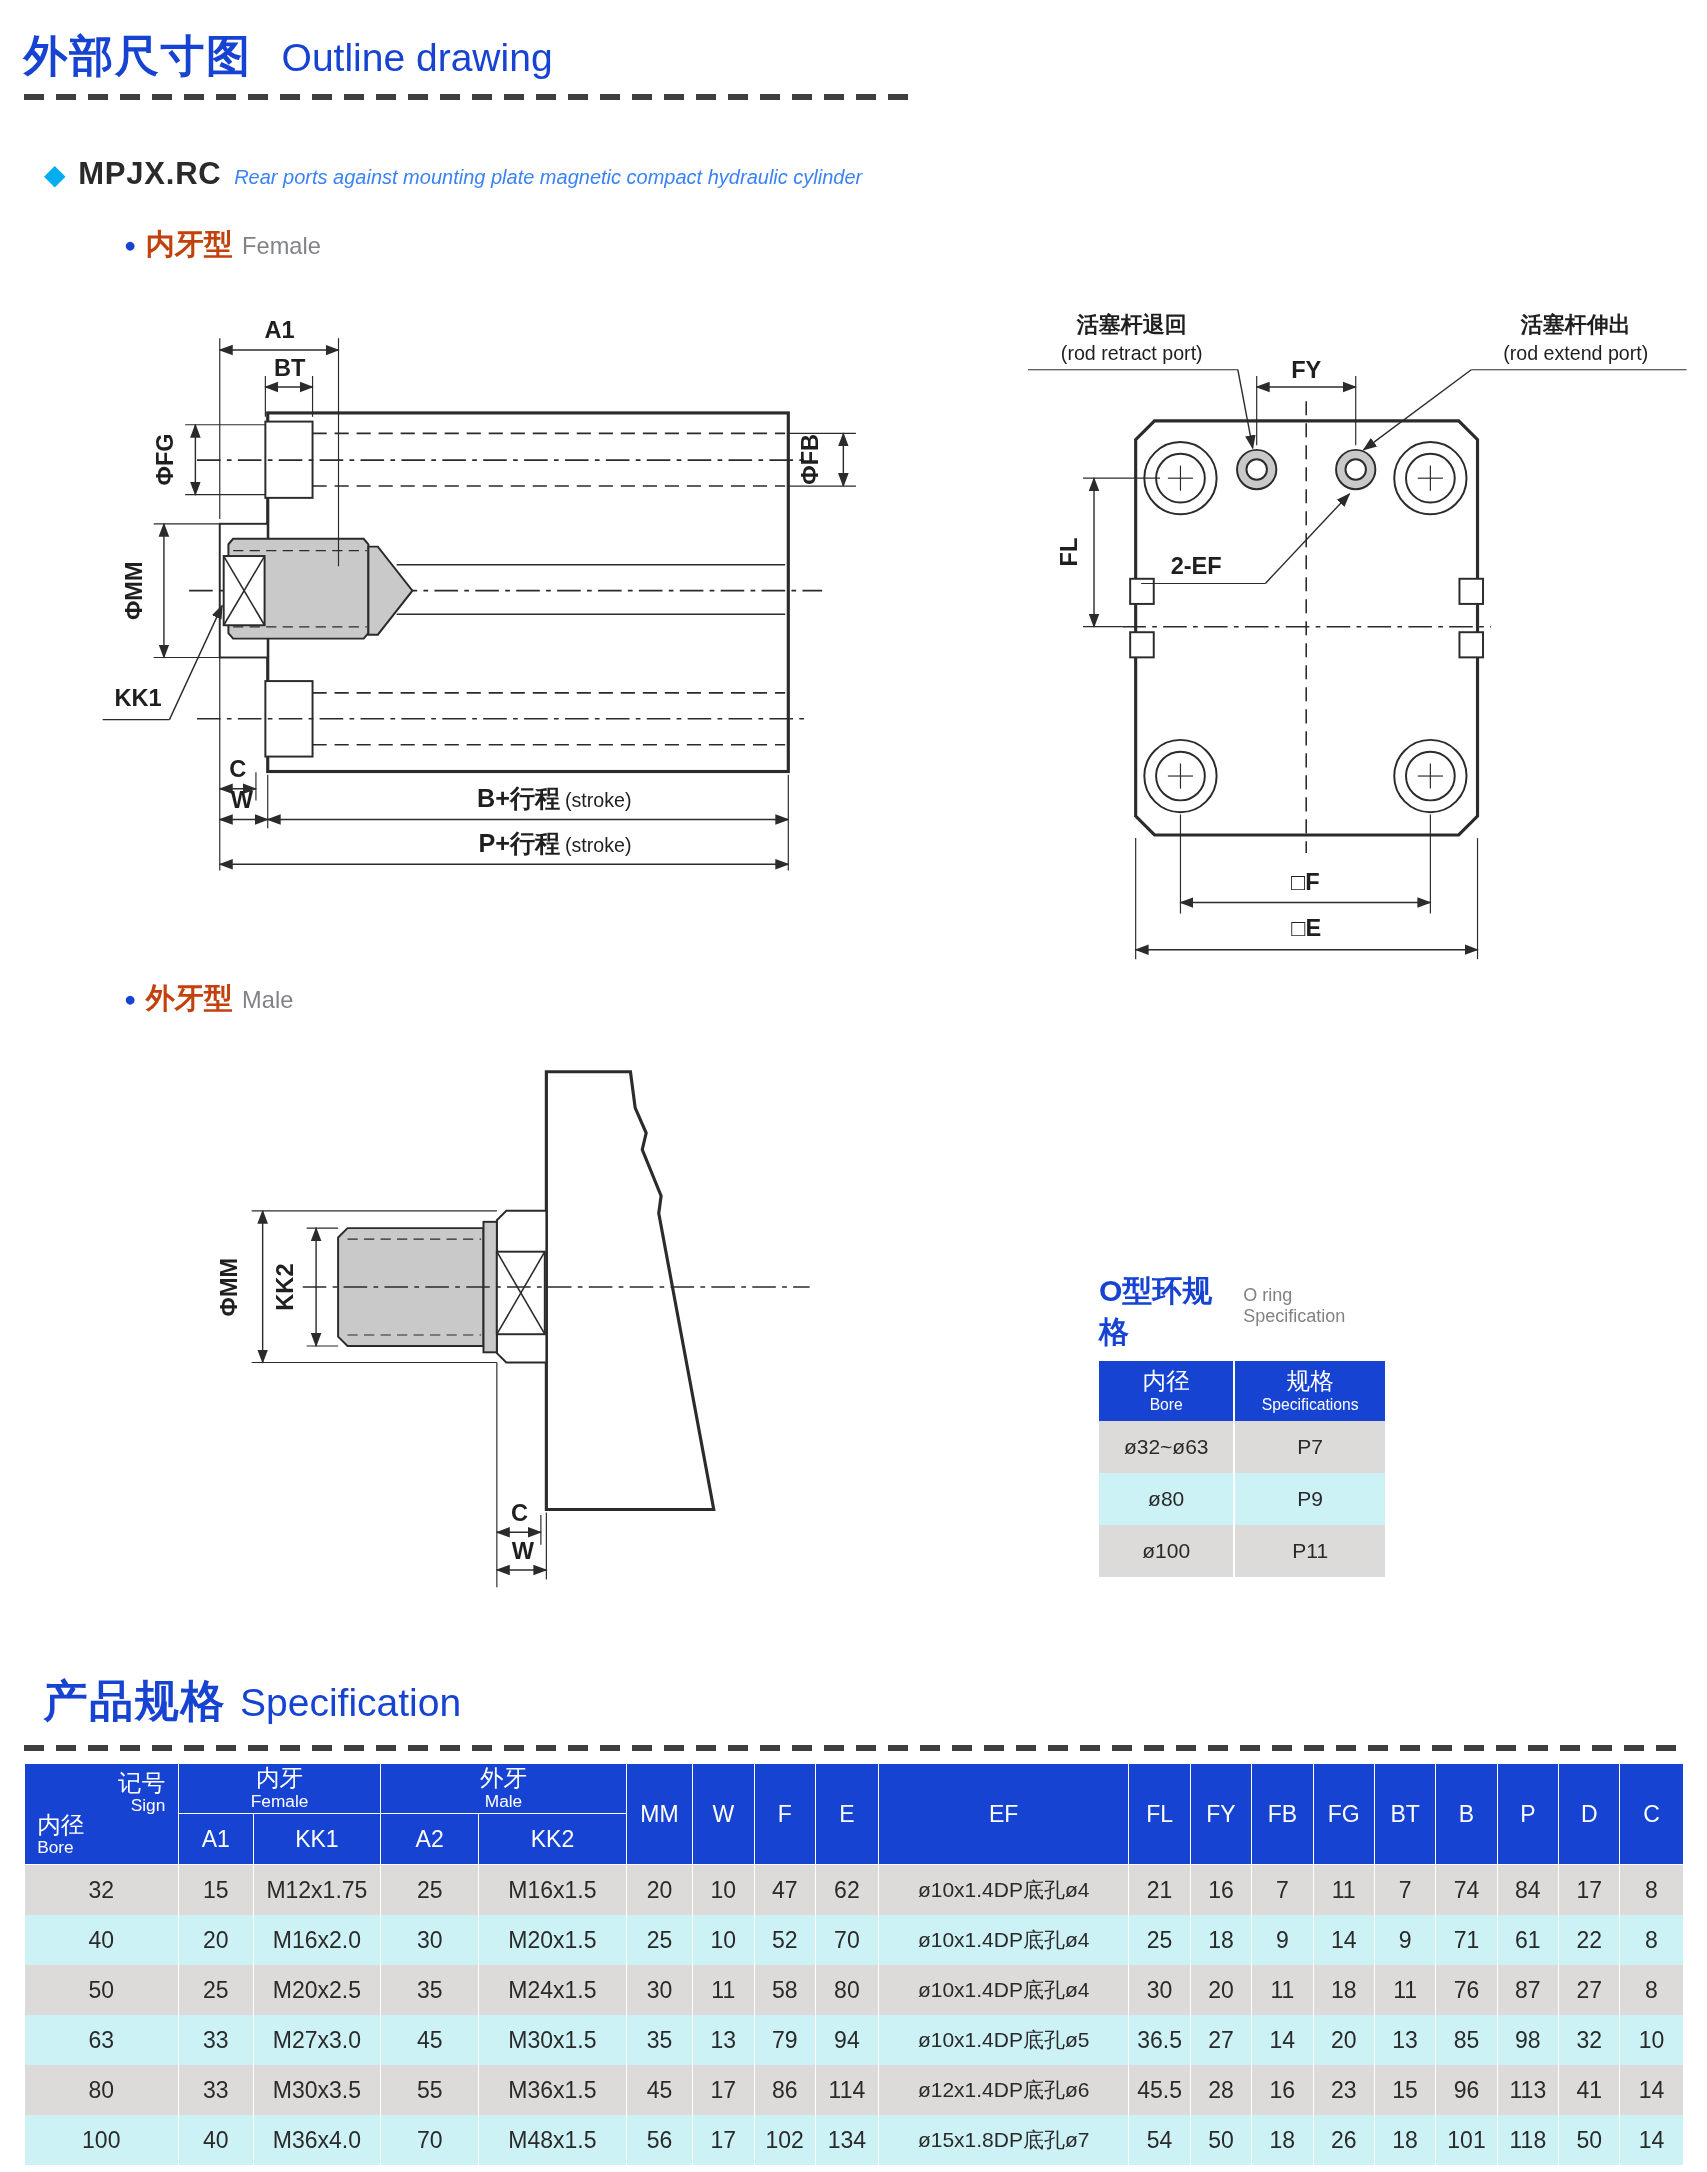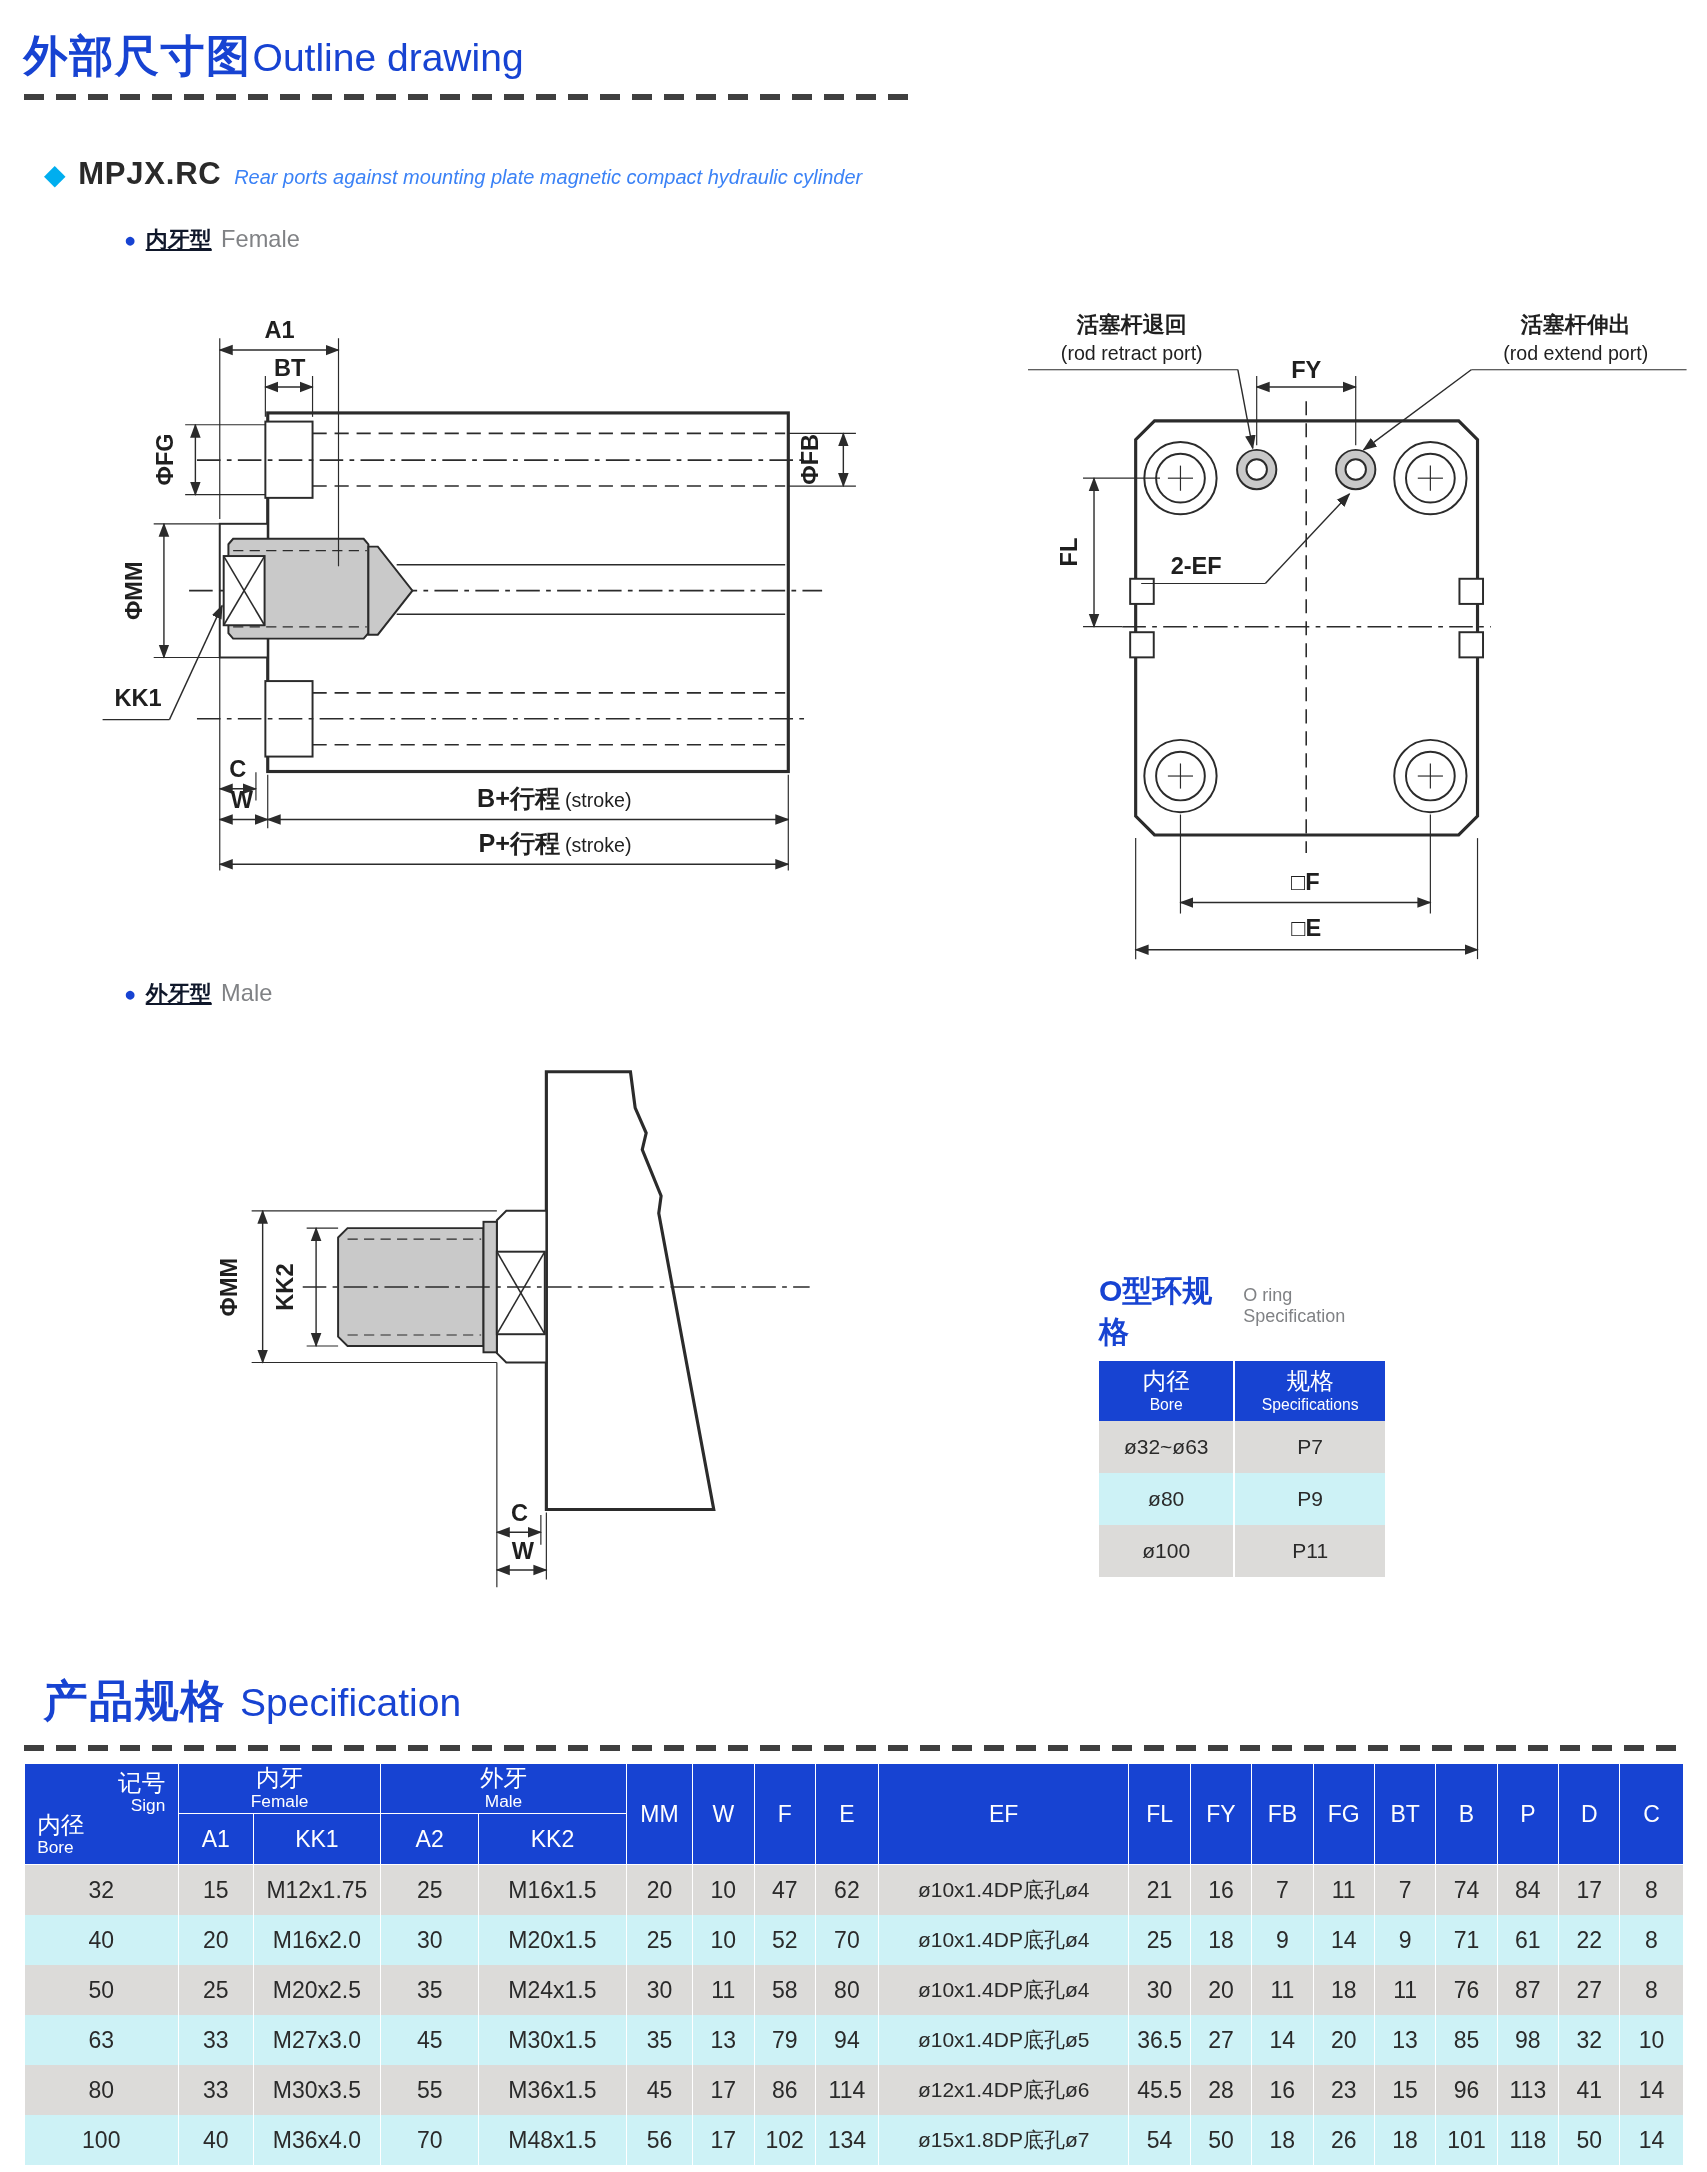--- a/index.html
+++ b/index.html
@@ -2,32 +2,32 @@
 <html style="font-size:12.6px"><head>
 <meta charset="utf-8">
 <style>
   html,body{margin:0;padding:0;}
   body{
     width:1707px;height:2172px;position:relative;background:#fff;
     font-family:"Liberation Sans",sans-serif;color:#231f20;overflow:hidden;
   }
   .abs{position:absolute;}
   
-  .h1row{display:flex;align-items:baseline;gap:1px;}
+  .h1row{display:flex;align-items:baseline;gap:30px;}
   .h1-zh{font-size:44px;font-weight:bold;color:#1743d2;letter-spacing:1.6px;}
   .h1-en{font-size:39px;color:#1743d2;}
   .dashline{height:6.3px;background:repeating-linear-gradient(90deg,#3f3f3f 0 20.4px,transparent 20.4px 32px);}
   .prodrow{display:flex;align-items:baseline;gap:12.6px;}
   .diamond{color:#00aeef;font-size:28px;align-self:center;}
   .model{font-size:31px;font-weight:600;color:#2a2a2a;letter-spacing:0.8px;}
   .desc-zh{font-size:31px;font-weight:bold;color:#2a2a2a;}
   .desc-en{font-size:20px;color:#3b82f6;font-style:italic;}
   .secrow{display:flex;align-items:baseline;gap:9.4px;}
   .dot{color:#1743d2;font-size:20.4px;align-self:center;}
-  .sec-zh{font-size:22px;font-weight:600;color:#0f172a;text-decoration:underline;}
+  .sec-zh{font-size:29px;font-weight:600;color:#c2410c;}
   .sec-en{font-size:23.6px;color:#808285;}
   
   .oring-title{display:flex;align-items:baseline;gap:9.4px;}
   .oring-zh{font-size:30px;font-weight:bold;color:#1743d2;}
   .oring-en{font-size:18px;color:#808285;}
   table.oring{border-collapse:collapse;width:286px;table-layout:fixed;margin-top:7.9px;}
   table.oring th{background:#1743d2;color:#fff;height:60px;font-weight:normal;border-left:2.4px solid #fff;padding:0;}
   table.oring th:first-child{border-left:none;}
   table.oring .th-zh{display:block;font-size:23.6px;line-height:27px;}
   table.oring .th-en{display:block;font-size:15.7px;line-height:19px;}

